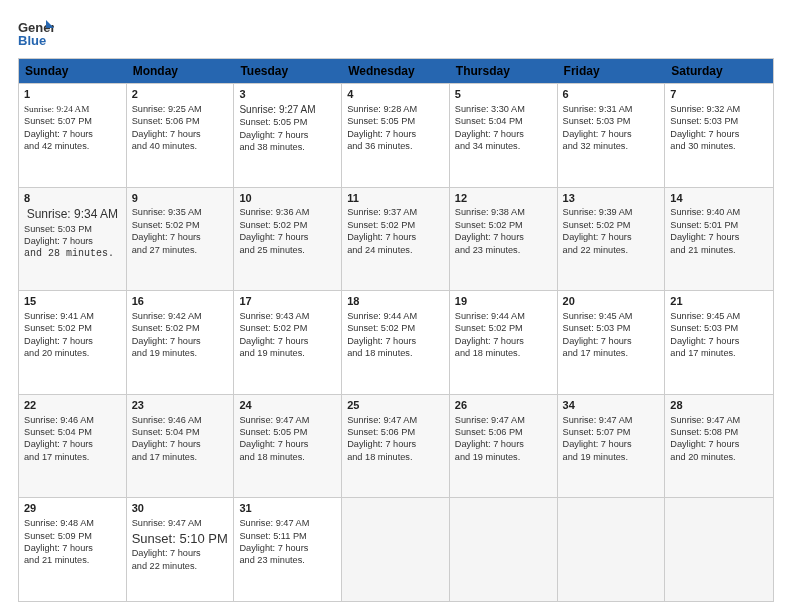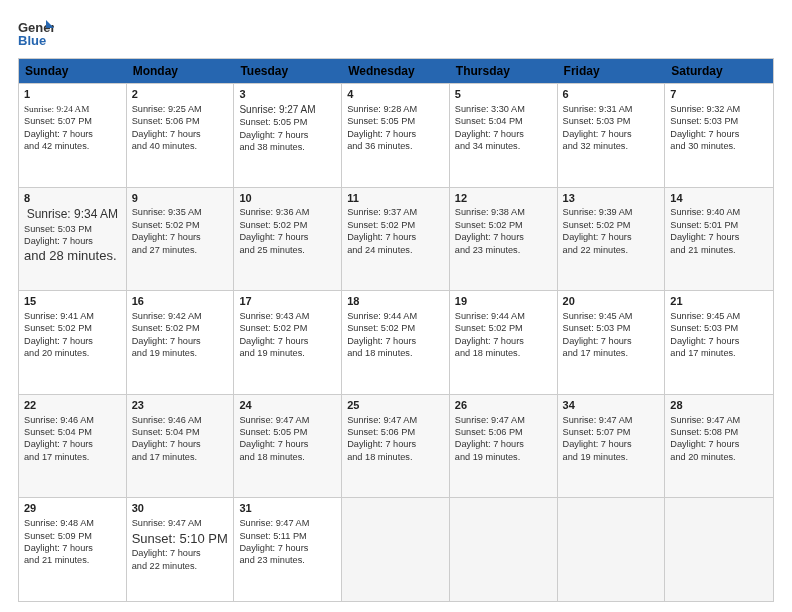--- a/index.html
+++ b/index.html
@@ -182,21 +182,21 @@
             <span style="display: block; font-size: 9.2px;">Daylight: 7 hours</span>
             <span style="display: block; font-size: 9.2px;">and 30 minutes.</span>
           </div>
         </div>
         <div class="cal-row">
           <div class="cal-cell">
             <span class="day-num">8</span>
             <span style="display: block; font-size: 12px; text-align: center;">Sunrise: 9:34 AM</span>
             <span style="display: block; font-size: 9.2px;">Sunset: 5:03 PM</span>
             <span style="display: block; font-size: 9.2px;">Daylight: 7 hours</span>
-            <span style="display: block; font-size: 13px;">and 28 minutes.</span>
+            <span style="display: block; font-size: 10px; font-family: Liberation Mono, monospace;">and 28 minutes.</span>
           </div>
           <div class="cal-cell">
             <span class="day-num">9</span>
             <span style="display: block; font-size: 9.2px;">Sunrise: 9:35 AM</span>
             <span style="display: block; font-size: 9.2px;">Sunset: 5:02 PM</span>
             <span style="display: block; font-size: 9.2px;">Daylight: 7 hours</span>
             <span style="display: block; font-size: 9.2px;">and 27 minutes.</span>
           </div>
           <div class="cal-cell">
             <span class="day-num">10</span>

